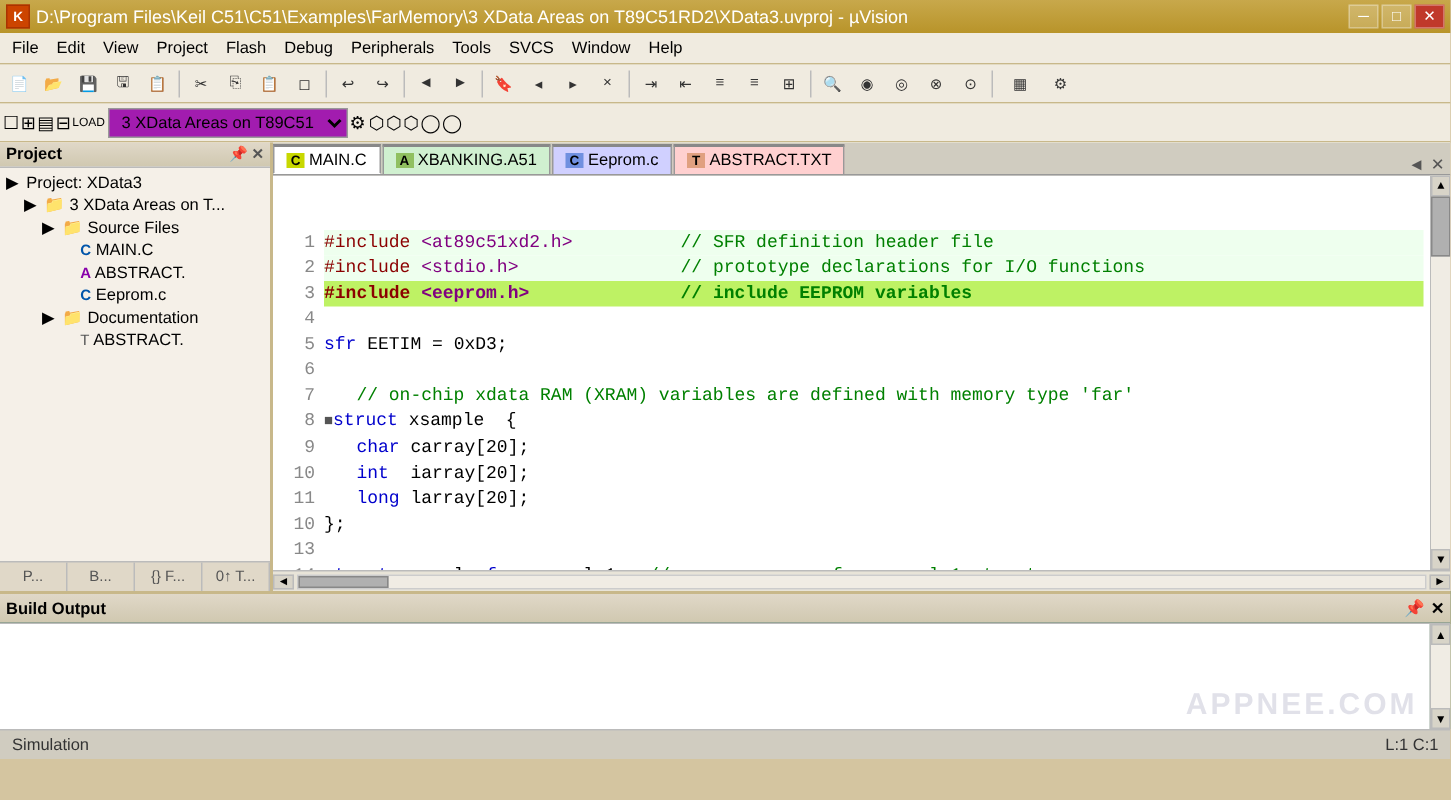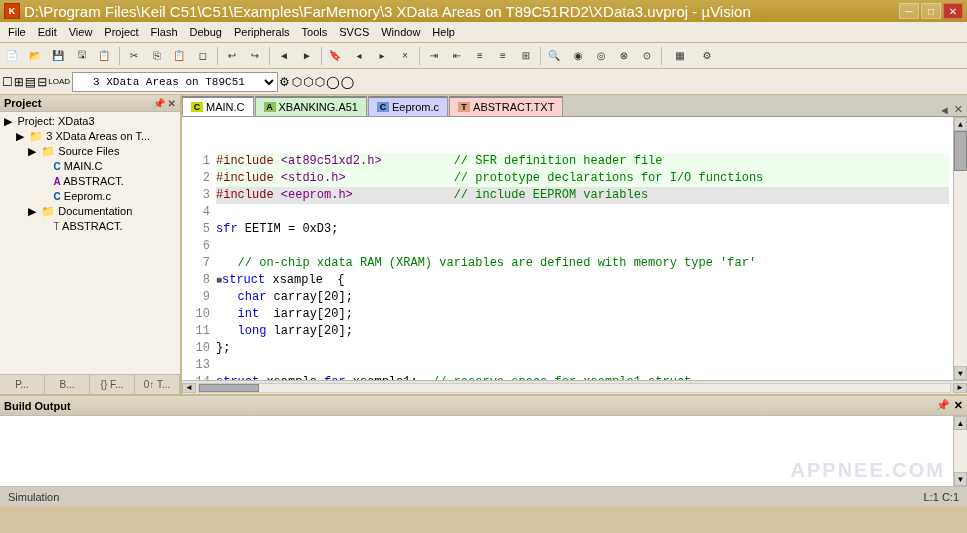--- a/index.html
+++ b/index.html
@@ -11,21 +11,21 @@
       height: 22px;
       display: flex;
       align-items: center;
       justify-content: space-between;
       padding: 0 4px;
       color: #fff;
       font-size: 11px;
     }
     #title-bar .title-left { display: flex; align-items: center; gap: 4px; }
     #title-bar .title-icon { width: 16px; height: 16px; background: #cc4400; border: 1px solid #aa3300; display: flex; align-items: center; justify-content: center; font-weight: bold; font-size: 9px; color: #fff; }
-    #title-bar .title-text { font-size: 15px; color: #fff; }
+    #title-bar .title-text { font-size: 12px; color: #fff; }
     #title-bar .win-buttons { display: flex; gap: 2px; }
     #title-bar .win-btn { width: 20px; height: 16px; display: flex; align-items: center; justify-content: center; font-size: 10px; cursor: pointer; border: 1px solid rgba(255,255,255,0.3); }
     #title-bar .win-btn.close { background: #c0392b; }
     #title-bar .win-btn.min, #title-bar .win-btn.max { background: rgba(255,255,255,0.2); }
 
     
     #menu-bar {
       background: #f0ebe0;
       height: 20px;
       display: flex;
@@ -65,21 +65,21 @@
       background: #f0ebe0;
       height: 26px;
       display: flex;
       align-items: center;
       padding: 0 2px;
       border-bottom: 1px solid #c8b88a;
       gap: 1px;
     }
     #toolbar2 select {
       height: 20px; font-size: 11px; border: 1px solid #999;
-      background: #ffffff; padding: 0 16px; font-family: Liberation Mono, monospace;
+      background: #a21caf; padding: 0 4px;
     }
 
     
     #main-area {
       display: flex;
       height: calc(533px - 22px - 20px - 26px - 26px - 26px - 20px);
       
     }
 
     
@@ -456,21 +456,21 @@
           <tbody><tr>
             <td style="width:30px; color:#888; text-align:right; padding-right:6px; vertical-align:top; user-select:none;">1</td>
             <td style="background:#eeffee;"><span class="pp">#include</span> <span class="st">&lt;at89c51xd2.h&gt;</span>          <span class="cm">// SFR definition header file</span></td>
           </tr>
           <tr>
             <td style="width:30px; color:#888; text-align:right; padding-right:6px; vertical-align:top; user-select:none;">2</td>
             <td style="background:#eeffee;margin-top:40px;"><span class="pp">#include</span> <span class="st">&lt;stdio.h&gt;</span>               <span class="cm">// prototype declarations for I/O functions</span></td>
           </tr>
           <tr>
             <td style="width:30px; color:#888; text-align:right; padding-right:6px; vertical-align:top; user-select:none;">3</td>
-            <td style="background:#e5e5e5;"><span class="pp">#include</span> <span class="st">&lt;eeprom.h&gt;</span>              <span class="cm">// include EEPROM variables</span></td>
+            <td style="background:#bef264;font-weight:bold;"><span class="pp">#include</span> <span class="st">&lt;eeprom.h&gt;</span>              <span class="cm">// include EEPROM variables</span></td>
           </tr>
           <tr>
             <td style="width:30px; color:#888; text-align:right; padding-right:6px; vertical-align:top; user-select:none;">4</td>
             <td>&nbsp;</td>
           </tr>
           <tr>
             <td style="width:30px; color:#888; text-align:right; padding-right:6px; vertical-align:top; user-select:none;">5</td>
             <td><span class="kw">sfr</span> EETIM = 0xD3;</td>
           </tr>
           <tr>

